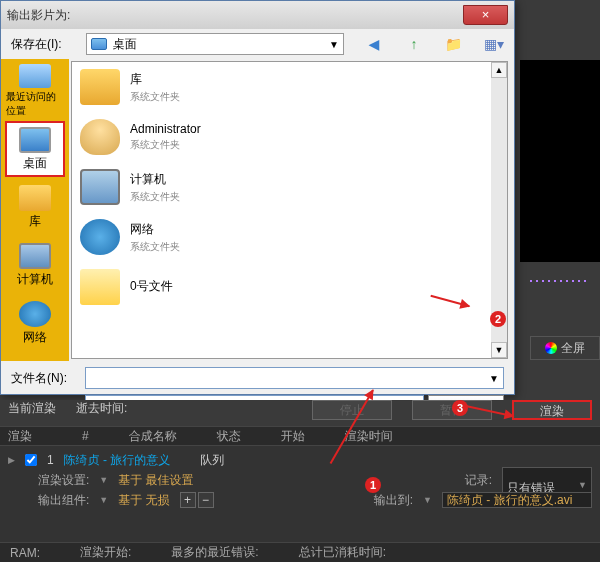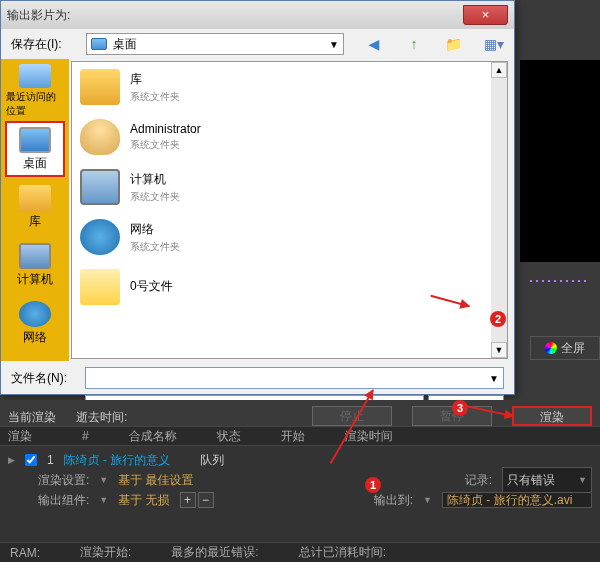--- a/index.html
+++ b/index.html
@@ -41,21 +41,21 @@
 .sb-btn{height:16px;background:#f4f4f4;border:1px solid #bbb;text-align:center;font-size:9px;line-height:14px}
 .bottom{padding:6px 10px;display:flex;flex-direction:column;gap:6px}
 .row{display:flex;align-items:center;gap:4px}
 .row-label{width:70px}
 .combo{flex:1;height:22px;border:1px solid #7a9cc6;background:#fff;display:flex;align-items:center;padding:0 4px}
 .combo .dd{margin-left:auto;font-size:10px}
 .fname-val{background:#338ff;color:#fff;padding:0 2px}
 .btn{width:76px;height:22px;border:1px solid #888;background:linear-gradient(#fff,#e0e0e0);text-align:center;line-height:20px}
 .btn.hl{border:2px solid #d22}
 .panel{position:absolute;left:0;top:400px;right:0;height:162px;background:#333;color:#ccc}
-.render-bar{display:flex;align-items:flex-end;height:26px;padding:0 8px;gap:20px;background:#3a3a3a}
+.render-bar{display:flex;align-items:flex-start;height:26px;padding:0 8px;gap:20px;background:#3a3a3a}
 .render-bar .spacer{flex:1}
 .render-btn{width:80px;height:20px;background:#444;border:1px solid #666;text-align:center;line-height:18px}
 .render-btn.hl{border:2px solid #d22}
 .render-btn.dis{color:#666}
 .cols{display:flex;height:20px;background:#2a2a2a;align-items:center;padding:0 8px;gap:40px;font-size:11px;color:#aaa;border-top:1px solid #444;border-bottom:1px solid #444}
 .queue{padding:4px 8px}
 .qrow{display:flex;align-items:center;height:20px;gap:10px;font-size:11px}
 .qlabel{color:#aaa}
 .qlink{color:#d8a850;}
 .qval{color:#d8a850}
@@ -67,21 +67,21 @@
 .arrow-red{position:absolute;pointer-events:none}
 .ar1{left:372px;top:390px;width:2px;height:85px;background:#d22;transform:rotate(30deg);transform-origin:top}
 .ar1::after{content:"";position:absolute;top:-6px;left:-4px;border:5px solid transparent;border-bottom:10px solid #d22}
 .ar2{left:430px;top:300px;width:40px;height:2px;background:#d22;transform:rotate(15deg)}
 .ar2::after{content:"";position:absolute;right:-6px;top:-4px;border:5px solid transparent;border-left:10px solid #d22}
 .ar3{left:464px;top:410px;width:50px;height:2px;background:#d22;transform:rotate(12deg)}
 .ar3::after{content:"";position:absolute;right:-6px;top:-4px;border:5px solid transparent;border-left:10px solid #d22}
 .rightbar{position:absolute;right:0;top:336px;width:70px;height:24px;background:#3a3a3a;display:flex;align-items:center;justify-content:center;gap:4px;color:#ccc;border:1px solid #555}
 .color-ico{width:12px;height:12px;background:conic-gradient(red,yellow,lime,cyan,blue,magenta,red);border-radius:50%}
 .statusbar{position:absolute;left:0;bottom:0;right:0;height:20px;background:#2a2a2a;display:flex;align-items:center;padding:0 10px;gap:40px;color:#aaa;font-size:11px;border-top:1px solid #444}
-.log-combo{width:90px;height:16px;background:#222;border:1px solid #555;display:flex;align-items:center;padding:12px 4px;color:#ccc}
+.log-combo{width:90px;height:16px;background:#222;border:1px solid #555;display:flex;align-items:flex-start;padding:12px 4px;color:#ccc}
 .out-combo{width:150px;height:16px;background:#222;border:1px solid #555;display:flex;align-items:center;padding:0 4px}
 .plusminus{display:flex;gap:2px}
 .pm{width:16px;height:16px;border:1px solid #666;background:#3a3a3a;text-align:center;line-height:14px;color:#ccc}
 </style>
 </head>
 <body>
 
 <div class="bg-app"></div>
 <div class="bg-dark"></div>
 <div class="bg-dots"></div>

